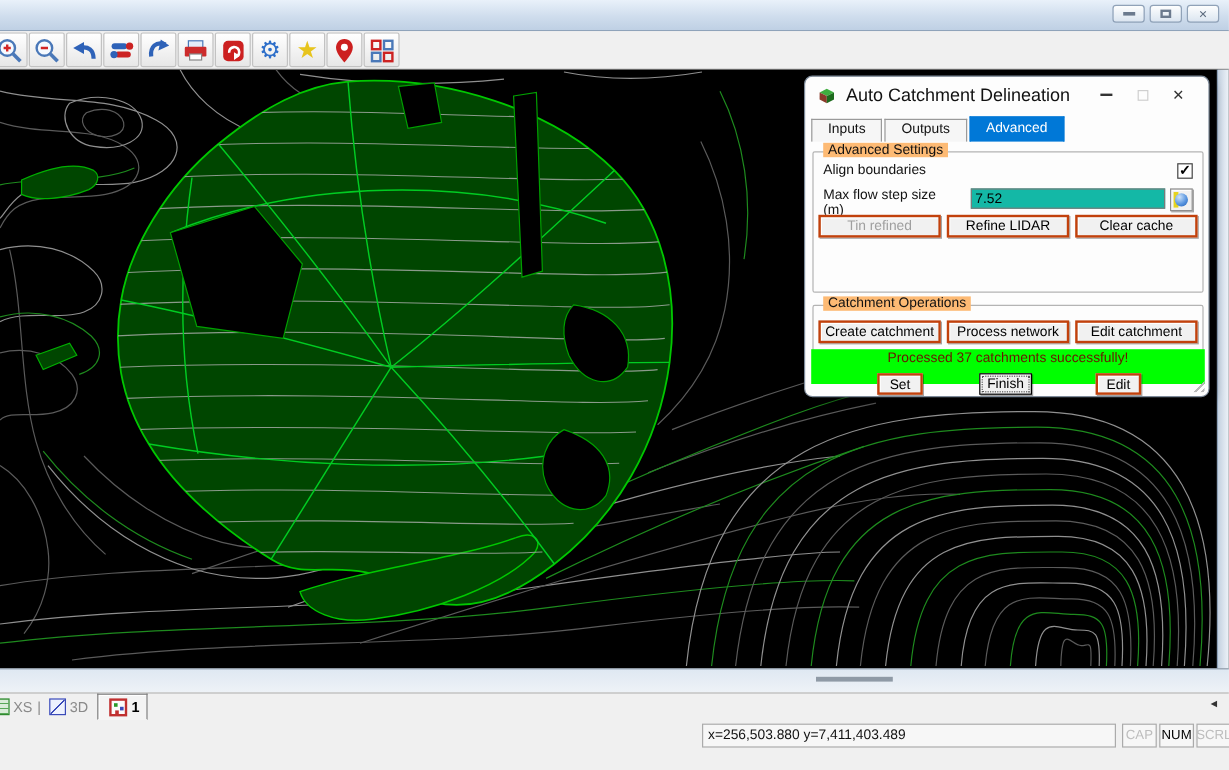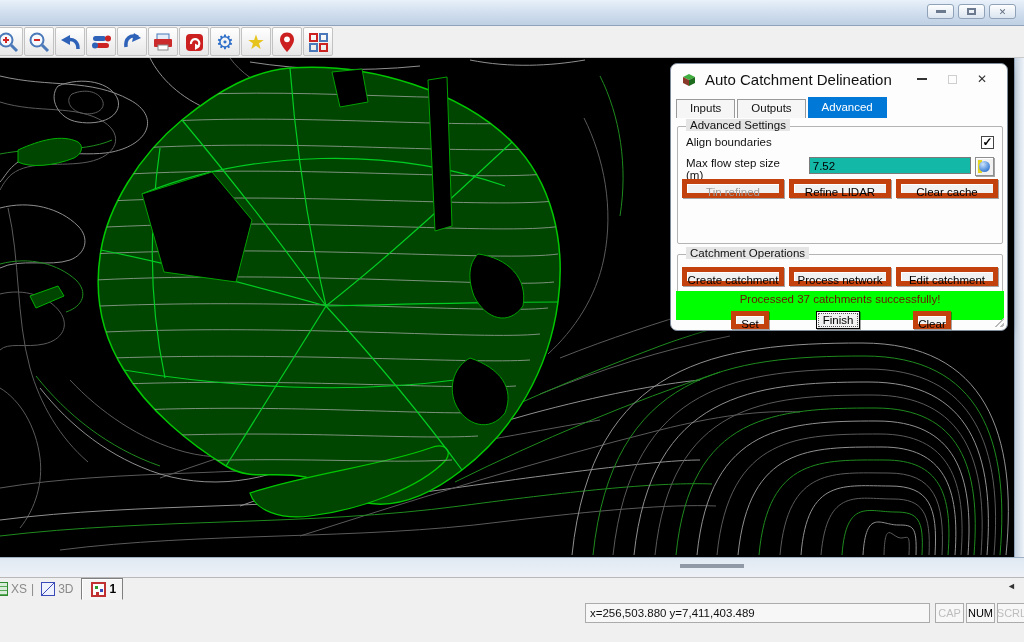--- a/index.html
+++ b/index.html
@@ -68,38 +68,38 @@
   #dlg-title .sp { flex:1; }
   .dlg-ctl { width:30px; height:20px; display:flex; align-items:center; justify-content:center;
     font-size:12px; color:#333; }
   .dlg-ctl .minbar { width:10px; height:1.6px; background:#333; }
   .dlg-ctl .maxbox { width:9px; height:9px; border:1.5px solid #cfcfcf; }
   #dlg-tabs { position:absolute; left:5px; top:33px; display:flex; align-items:flex-end; height:21px; }
   .dtab { padding:2px 13px 3px; border:1px solid #9a9a9a; border-bottom:none; background:#f6f6f6;
     margin-right:2px; height:19px;text-align:right; }
   .dtab.sel { background:#0078d7; color:#fff; border-color:#0078d7; height:21px; padding-top:3px; }
   .group { position:absolute; left:6px; width:326px; border:1px solid #b4b4b4; border-radius:2px; }
-  .group-label { position:absolute; top:-8px; left:8px; background:#e5e5e5; padding:0 4px; }
+  .group-label { position:absolute; top:-8px; left:8px; background:#fdba74; padding:0 4px; }
   #grp-adv { top:62px; height:118px; }
   #grp-ops { top:190px; height:40px; }
   .row { position:absolute; left:8px; right:8px; display:flex; align-items:flex-start; }
   #row-align { top:9px; } #row-flow { top:30px; }
   #chk { margin-left:auto; width:13px; height:13px; border:1px solid #444; background:#fff;
     font-size:12px; font-weight:bold; line-height:11px; text-align:center; color:#000; }
   #flow-input { margin-left:24px; width:178px; height:17px; border:1px solid #7a7a7a;
     font:11.5px "Liberation Sans",sans-serif; padding:0 3px; background:#14b8a6; }
   #choice-btn { margin-left:4px; width:22px; height:19px; background:#f1f1f1;
     border:1px solid #8e8e8e; box-shadow:1px 1px 0 rgba(0,0,0,.35), inset 1px 1px 0 #fff;
     position:relative; }
   #choice-btn .ybar { position:absolute; left:2px; top:2px; width:4px; height:13px; background:#e6d41f; }
   #choice-btn .ball { position:absolute; right:3px; top:3px; width:11px; height:11px; border-radius:50%;
     background:radial-gradient(circle at 35% 30%, #cfe4fa, #5a96e0 55%, #1d5cb4); }
   .btnrow { position:absolute; left:4px; right:4px; display:flex; gap:5px; }
   #adv-buttons { top:52px; } #ops-buttons { top:12px; }
-  .b3d { flex:1; height:19px; background:#f1f1f1; border:5px solid #c2410c;
+  .b3d { flex:1; height:19px; background:#f1f1f1; border:2px solid #c2410c;
     box-shadow:1px 1px 0 rgba(0,0,0,.35), inset 1px 1px 0 #fff;
     font:11.5px "Liberation Sans",sans-serif; text-align:center; line-height:17px; color:#000; }
   .b3d.disabled { color:#9f9f9f; }
   #greenbar { position:absolute; left:5px; top:227px; width:328px; height:29px; background:#00ff00;
     text-align:center; line-height:16px; color:#6b1500; font-size:11.5px; }
   #dlg-footer { position:absolute; left:0; top:247px; width:100%; height:20px; }
   #btn-set    { position:absolute; left:60px;  width:38px; }
   #btn-finish { position:absolute; left:145px; width:44px; border:1px solid #000;
     outline:1px dotted #555; outline-offset:-3px; }
   #btn-help   { position:absolute; left:242px; width:38px; }
@@ -391,16 +391,16 @@
       <div class="b3d">Process network</div>
       <div class="b3d">Edit catchment</div>
     </div>
   </div>
 
   <div id="greenbar">Processed 37 catchments successfully!</div>
 
   <div id="dlg-footer">
     <div class="b3d" id="btn-set">Set</div>
     <div class="b3d" id="btn-finish">Finish</div>
-    <div class="b3d" id="btn-help">Clear</div>
+    <div class="b3d" id="btn-help">Edit</div>
   </div>
   <div id="grip"></div>
 </div>
 
 </body></html>

